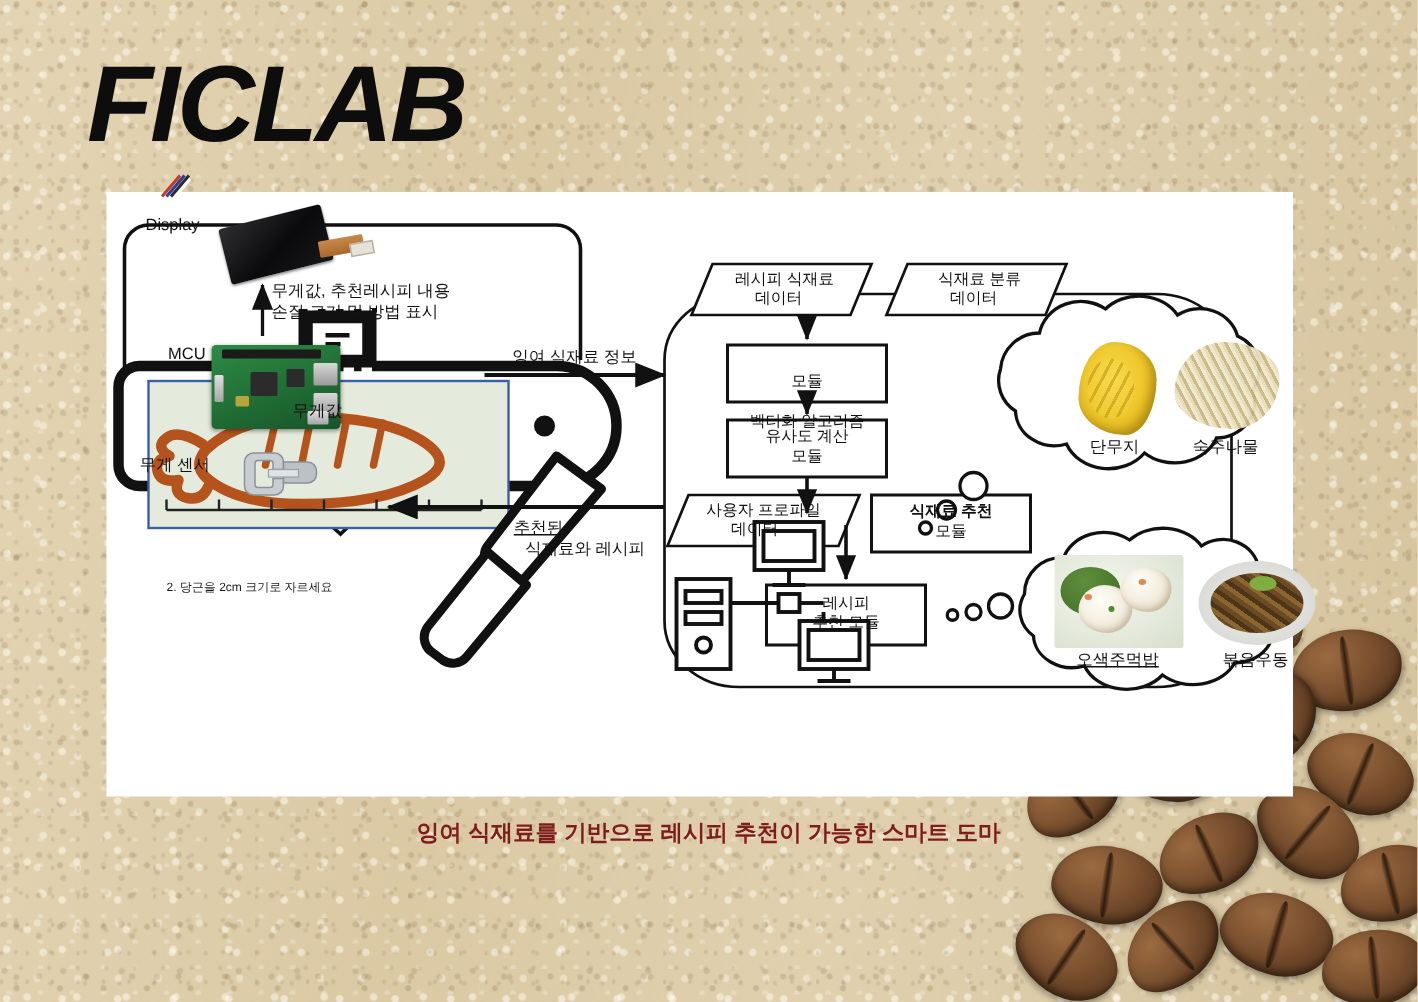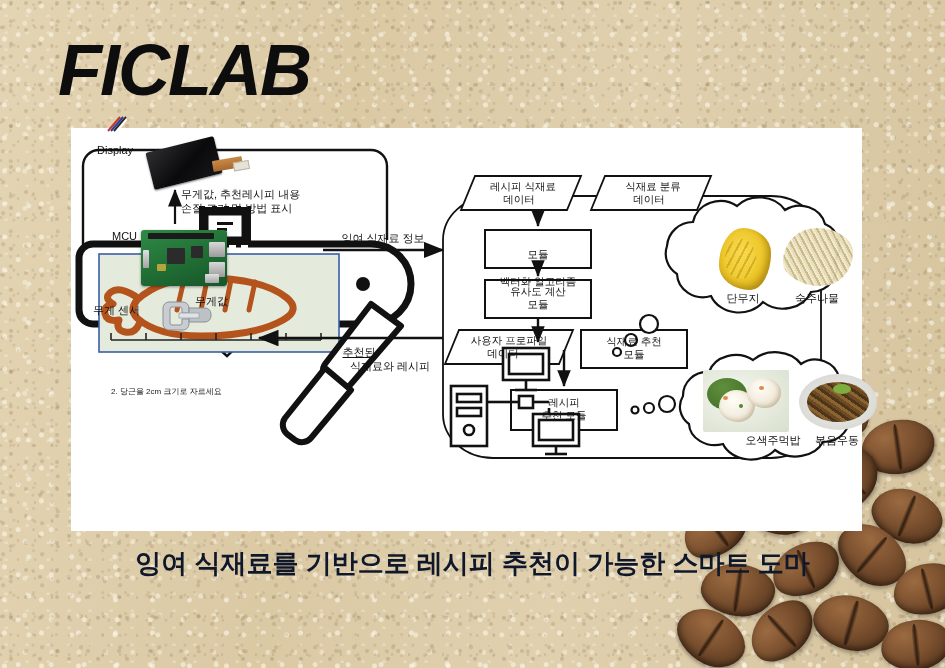--- a/index.html
+++ b/index.html
@@ -45,21 +45,21 @@
   
   .title-wrap{position:absolute;left:58px;top:36px;display:flex;align-items:flex-start;font-style:italic;}
   .ficlab{font-size:72px;font-weight:bold;color:#0d0d0d;letter-spacing:-2px;line-height:.95;}
   .studying{font-size:37px;color:#1a1a1a;margin-left:18px;margin-bottom:5px;letter-spacing:1px;}
 
   
   .panel{position:absolute;left:71px;top:128px;width:791px;height:403px;background:#fff;}
 
   
   .caption{position:absolute;left:0;right:0;top:546px;text-align:center;
-    font-size:26px;font-weight:bold;color:#0f172a;letter-spacing:0px;}
+    font-size:15px;font-weight:bold;color:#7f1d1d;letter-spacing:0px;}
 
   
   .svgwrap{position:absolute;left:0;top:0;width:791px;height:403px;}
 
   
   .t{position:absolute;color:#111;line-height:1.18;white-space:nowrap;}
   .t.c{text-align:center;transform:translateX(-50%);}
   .lbl{font-size:11px;}
   .box-t{font-size:10.5px;}
   .food-t{font-size:11px;}
@@ -321,44 +321,44 @@
       <div class="udon" style="position:absolute;left:8px;top:8px;width:62px;height:40px;border-radius:50%;"></div>
       <div style="position:absolute;left:34px;top:10px;width:18px;height:10px;border-radius:50%;background:#7fae3f;"></div>
     </div>
 
     <div class="t lbl" style="left:26px;top:16px;">Display</div>
     <div class="t lbl" style="left:26px;top:102px;margin-left:15px;">MCU</div>
     <div class="t lbl" style="left:22px;top:176px;">무게 센서</div>
 
     <div class="t lbl" style="left:110px;top:60px;">무게값, 추천레시피 내용</div>
     <div class="t lbl" style="left:110px;top:74px;">손질 크기 및 방법 표시</div>
-    <div class="t lbl" style="left:124px;top:167px;text-align:right;">무게값</div>
+    <div class="t lbl" style="left:124px;top:140px;text-align:right;">무게값</div>
 
     <div class="board-screen-txt" style="left:40px;top:258px;">2. 당근을 2cm 크기로 자르세요</div>
 
     <div class="t lbl c" style="left:312px;top:104px;">잉여 식재료 정보</div>
     <div class="t lbl c" style="left:288px;top:218px;text-decoration:underline;">추천된</div>
     <div class="t lbl c" style="left:288px;top:232px;margin-left:31px;">식재료와 레시피</div>
 
     <div class="t box-t c" style="left:452px;top:52px;">레시피 식재료</div>
     <div class="t box-t c" style="left:448px;top:65px;">데이터</div>
     <div class="t box-t c" style="left:582px;top:52px;">식재료 분류</div>
     <div class="t box-t c" style="left:578px;top:65px;">데이터</div>
     <div class="t box-t c" style="left:438px;top:206px;">사용자 프로파일</div>
     <div class="t box-t c" style="left:432px;top:219px;">데이터</div>
 
     <div class="t box-t c" style="left:467px;top:107px;margin-top:40px;">벡터화 알고리즘</div>
     <div class="t box-t c" style="left:467px;top:120px;">모듈</div>
     <div class="t box-t c" style="left:467px;top:157px;">유사도 계산</div>
     <div class="t box-t c" style="left:467px;top:170px;">모듈</div>
-    <div class="t box-t c" style="left:563px;top:207px;">식재료 추천</div>
+    <div class="t box-t c" style="left:563px;top:207px;font-weight:bold;">식재료 추천</div>
     <div class="t box-t c" style="left:563px;top:220px;">모듈</div>
     <div class="t box-t c" style="left:493px;top:268px;">레시피</div>
     <div class="t box-t c" style="left:493px;top:281px;">추천 모듈</div>
 
     <div class="t food-t c" style="left:672px;top:164px;">단무지</div>
     <div class="t food-t c" style="left:746px;top:164px;">숙주나물</div>
-    <div class="t food-t c" style="left:702px;top:306px;">오색주먹밥</div>
+    <div class="t food-t c" style="left:674px;top:306px;text-decoration:underline;">오색주먹밥</div>
     <div class="t food-t c" style="left:766px;top:306px;text-align:right;">볶음우동</div>
   </div>
 
   <div class="caption">잉여 식재료를 기반으로 레시피 추천이 가능한 스마트 도마</div>
 </div>
 
 </body></html>

